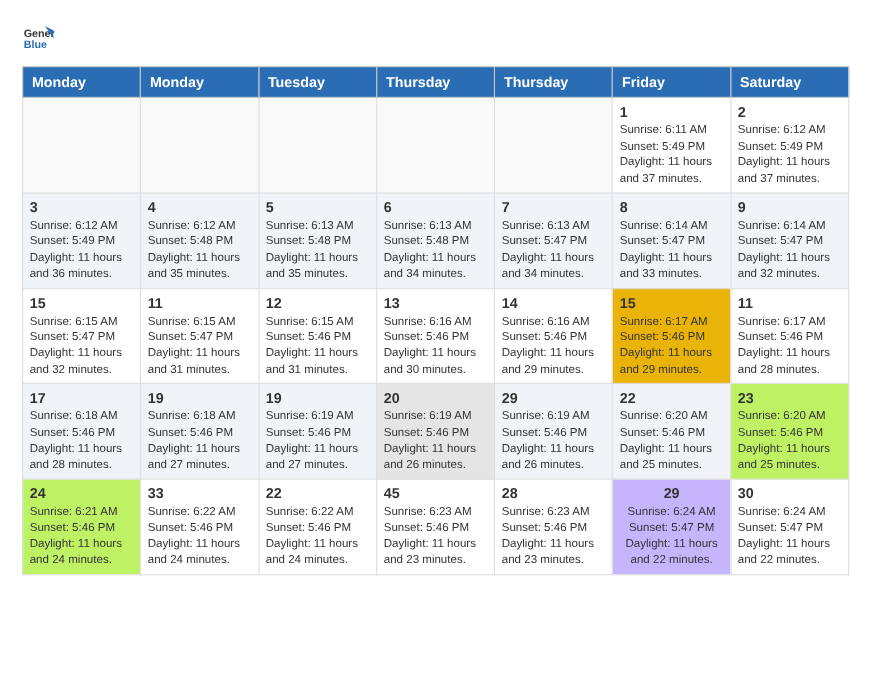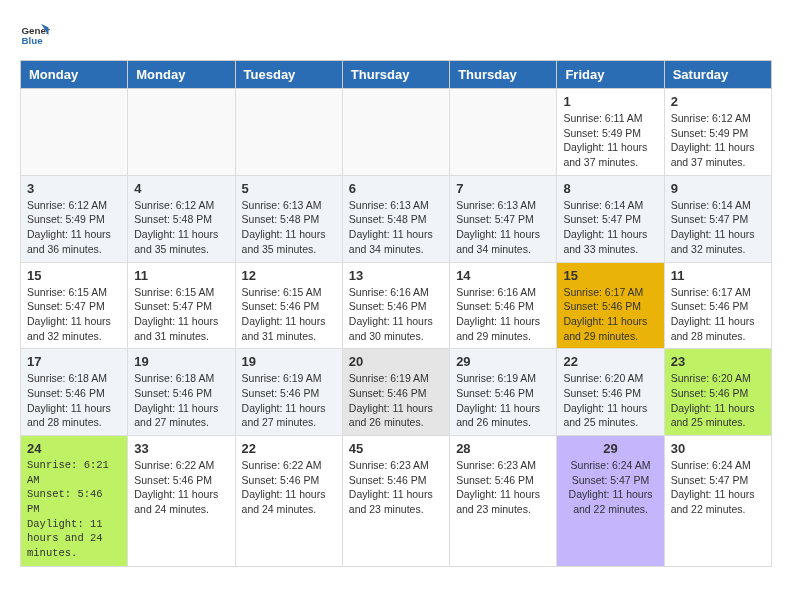--- a/index.html
+++ b/index.html
@@ -261,21 +261,21 @@
         <td style="background: #bef264; margin-top: 12px;">
           <span class="day-number">23</span>
           <div class="day-info" style="white-space: pre-line;">Sunrise: 6:20 AM
 Sunset: 5:46 PM
 Daylight: 11 hours and 25 minutes.</div>
         </td>
       </tr>
       <tr>
         <td style="background: #bef264;">
           <span class="day-number">24</span>
-          <div class="day-info" style="white-space: pre-line; font-family: Liberation Mono, monospace;">Sunrise: 6:21 AM
+          <div class="day-info" style="white-space: pre-line;">Sunrise: 6:21 AM
 Sunset: 5:46 PM
 Daylight: 11 hours and 24 minutes.</div>
         </td>
         <td style="background: rgb(255, 255, 255);">
           <span class="day-number">33</span>
           <div class="day-info" style="white-space: pre-line;">Sunrise: 6:22 AM
 Sunset: 5:46 PM
 Daylight: 11 hours and 24 minutes.</div>
         </td>
         <td style="background: rgb(255, 255, 255);">

